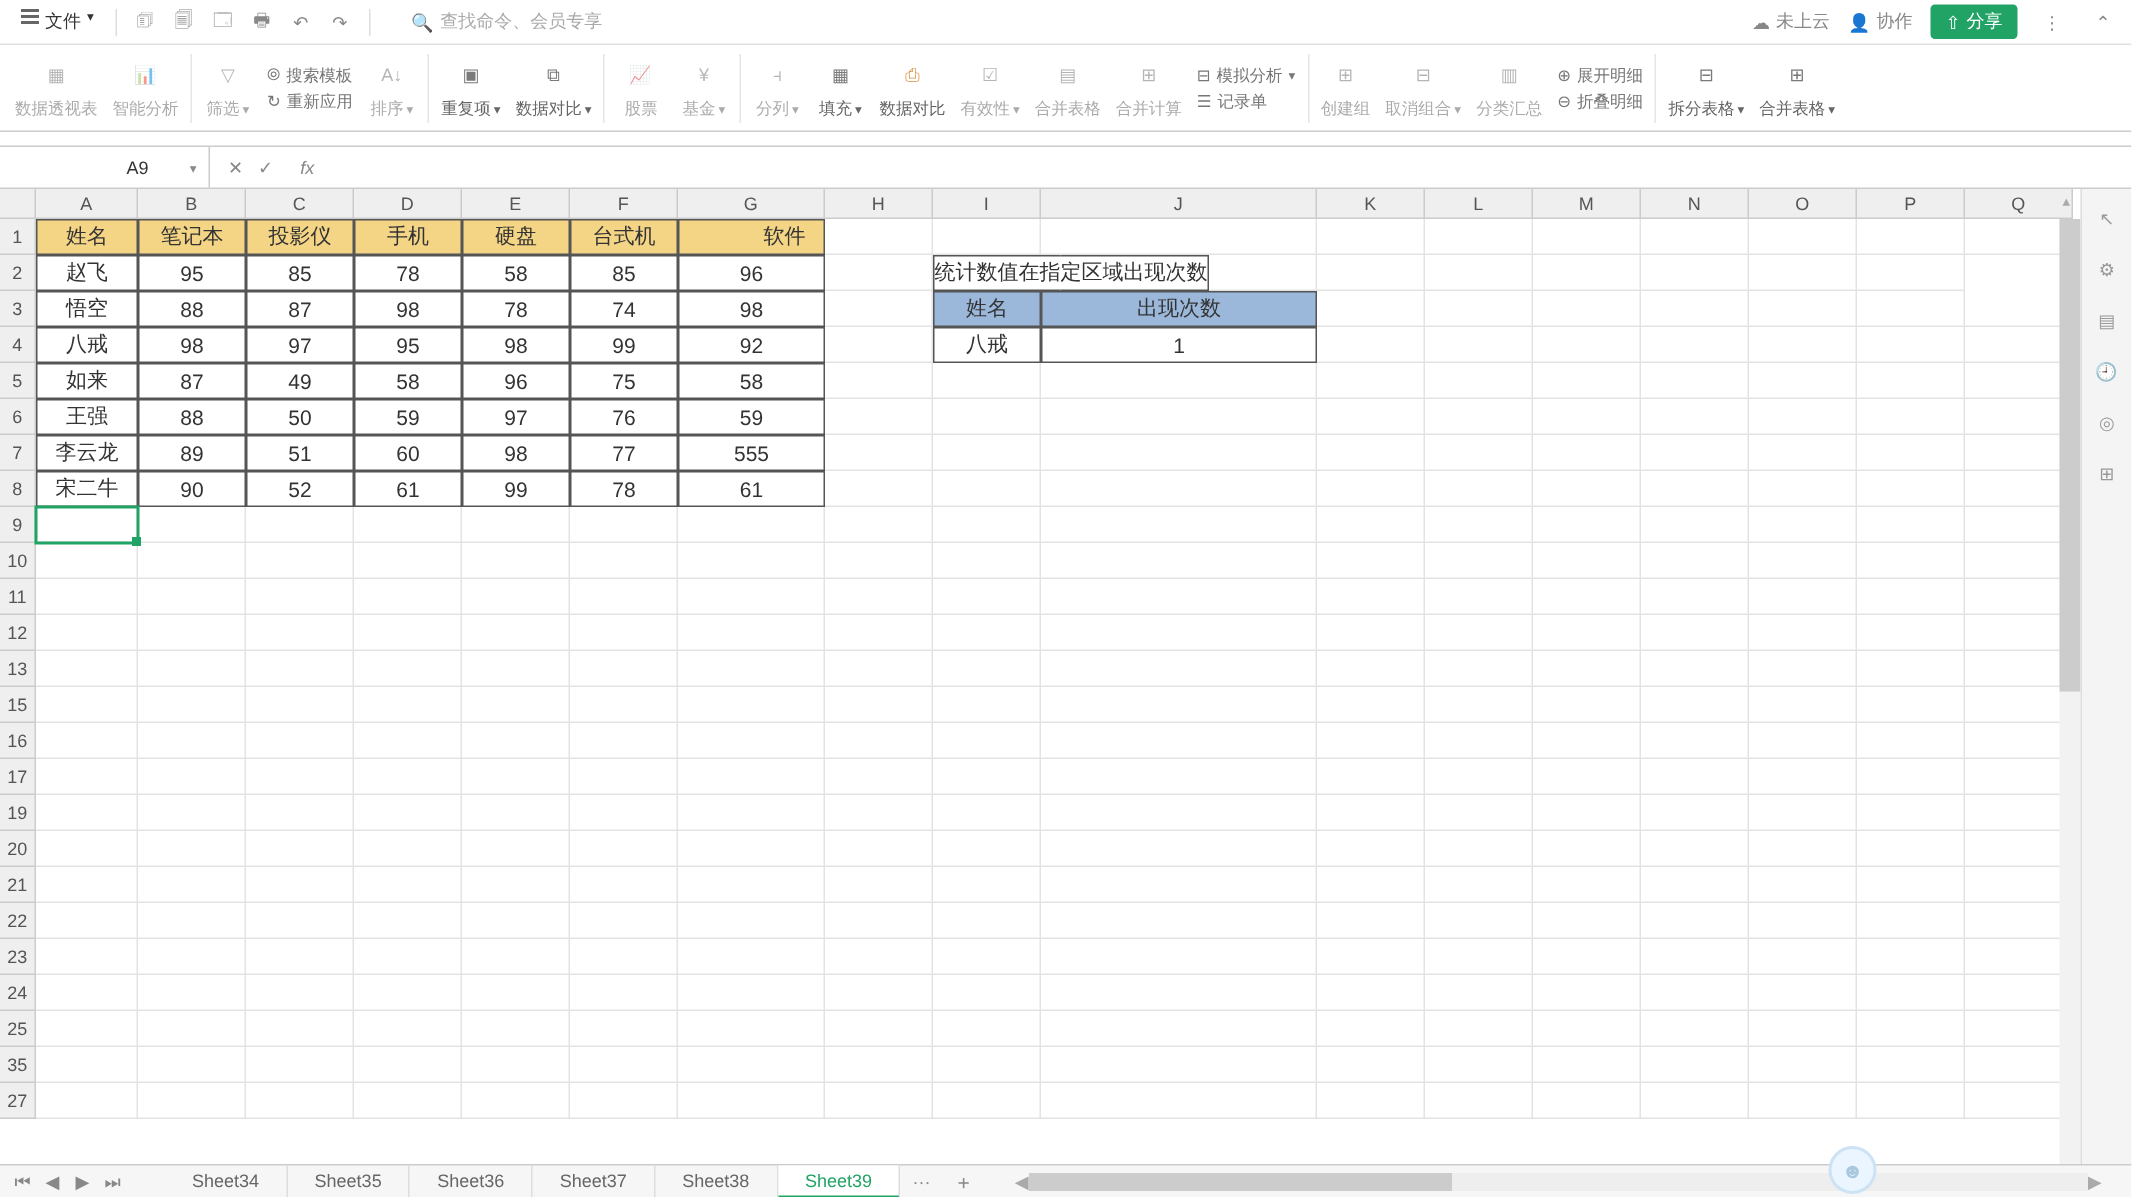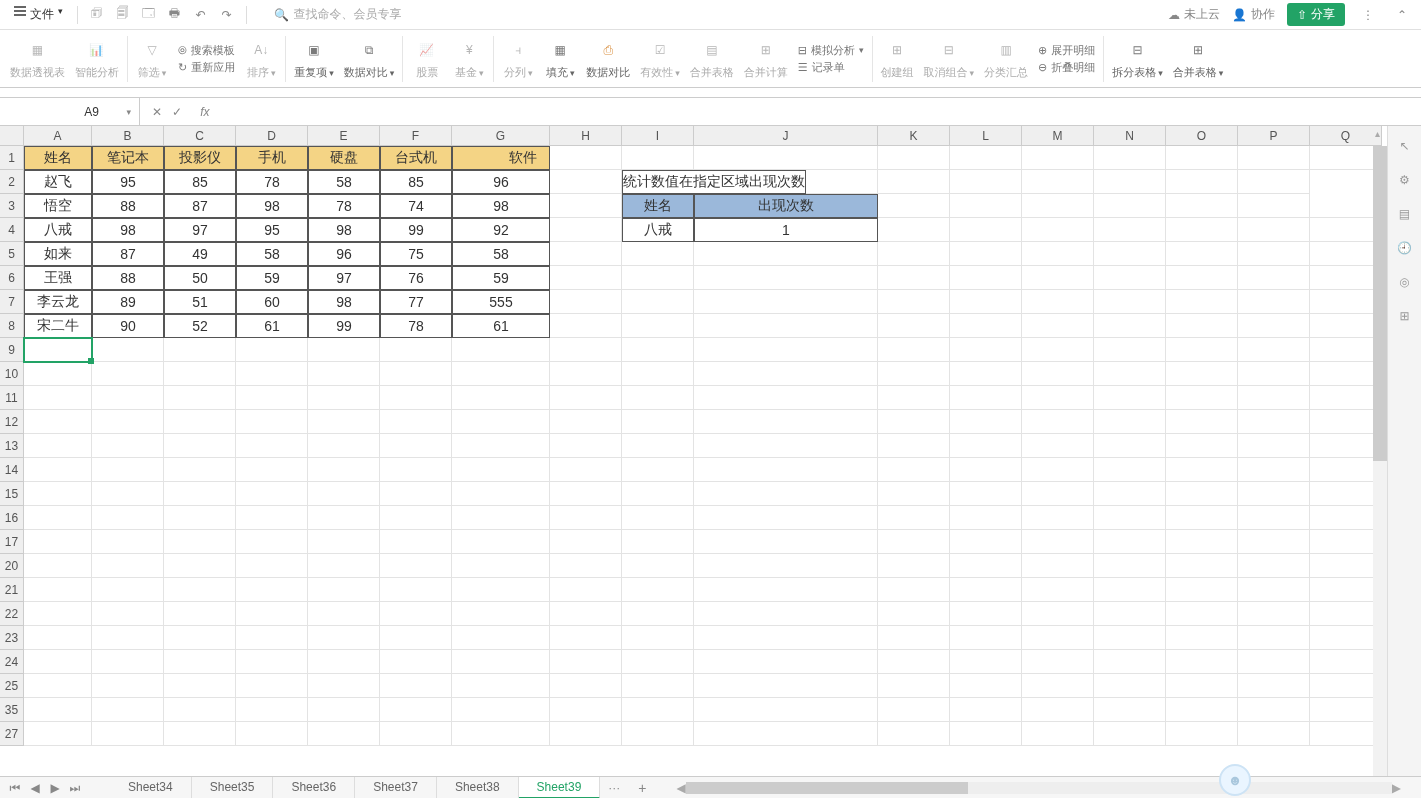--- a/index.html
+++ b/index.html
@@ -564,40 +564,20 @@
         <div class="cell" style="width:184px;"></div>
         <div class="cell" style="width:72px;"></div>
         <div class="cell" style="width:72px;"></div>
         <div class="cell" style="width:72px;"></div>
         <div class="cell" style="width:72px;"></div>
         <div class="cell" style="width:72px;"></div>
         <div class="cell" style="width:72px;"></div>
         <div class="cell" style="width:72px;"></div>
       </div>
       <div class="row">
-        <div class="rh">14</div>
-        <div class="cell" style="width:68px;"></div>
-        <div class="cell" style="width:72px;"></div>
-        <div class="cell" style="width:72px;"></div>
-        <div class="cell" style="width:72px;"></div>
-        <div class="cell" style="width:72px;"></div>
-        <div class="cell" style="width:72px;"></div>
-        <div class="cell" style="width:98px;"></div>
-        <div class="cell" style="width:72px;"></div>
-        <div class="cell" style="width:72px;"></div>
-        <div class="cell" style="width:184px;"></div>
-        <div class="cell" style="width:72px;"></div>
-        <div class="cell" style="width:72px;"></div>
-        <div class="cell" style="width:72px;"></div>
-        <div class="cell" style="width:72px;"></div>
-        <div class="cell" style="width:72px;"></div>
-        <div class="cell" style="width:72px;"></div>
-        <div class="cell" style="width:72px;"></div>
-      </div>
-      <div class="row">
         <div class="rh">15</div>
         <div class="cell" style="width:68px;"></div>
         <div class="cell" style="width:72px;"></div>
         <div class="cell" style="width:72px;"></div>
         <div class="cell" style="width:72px;"></div>
         <div class="cell" style="width:72px;"></div>
         <div class="cell" style="width:72px;"></div>
         <div class="cell" style="width:98px;"></div>
         <div class="cell" style="width:72px;"></div>
         <div class="cell" style="width:72px;"></div>
@@ -625,20 +605,40 @@
         <div class="cell" style="width:72px;"></div>
         <div class="cell" style="width:72px;"></div>
         <div class="cell" style="width:72px;"></div>
         <div class="cell" style="width:72px;"></div>
         <div class="cell" style="width:72px;"></div>
         <div class="cell" style="width:72px;"></div>
         <div class="cell" style="width:72px;"></div>
       </div>
       <div class="row">
         <div class="rh">17</div>
+        <div class="cell" style="width:68px;"></div>
+        <div class="cell" style="width:72px;"></div>
+        <div class="cell" style="width:72px;"></div>
+        <div class="cell" style="width:72px;"></div>
+        <div class="cell" style="width:72px;"></div>
+        <div class="cell" style="width:72px;"></div>
+        <div class="cell" style="width:98px;"></div>
+        <div class="cell" style="width:72px;"></div>
+        <div class="cell" style="width:72px;"></div>
+        <div class="cell" style="width:184px;"></div>
+        <div class="cell" style="width:72px;"></div>
+        <div class="cell" style="width:72px;"></div>
+        <div class="cell" style="width:72px;"></div>
+        <div class="cell" style="width:72px;"></div>
+        <div class="cell" style="width:72px;"></div>
+        <div class="cell" style="width:72px;"></div>
+        <div class="cell" style="width:72px;"></div>
+      </div>
+      <div class="row">
+        <div class="rh">19</div>
         <div class="cell" style="width:68px;"></div>
         <div class="cell" style="width:72px;"></div>
         <div class="cell" style="width:72px;"></div>
         <div class="cell" style="width:72px;"></div>
         <div class="cell" style="width:72px;"></div>
         <div class="cell" style="width:72px;"></div>
         <div class="cell" style="width:98px;"></div>
         <div class="cell" style="width:72px;"></div>
         <div class="cell" style="width:72px;"></div>
         <div class="cell" style="width:184px;"></div>

